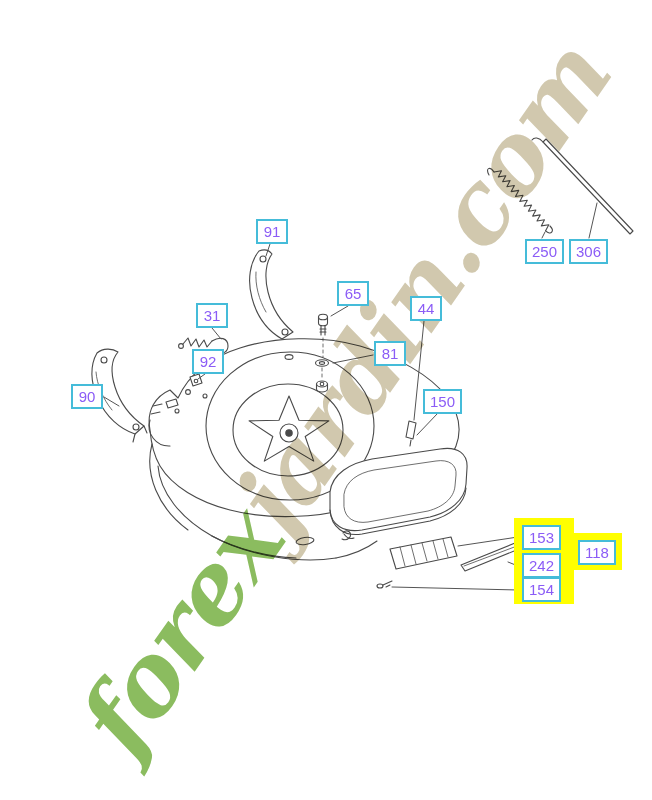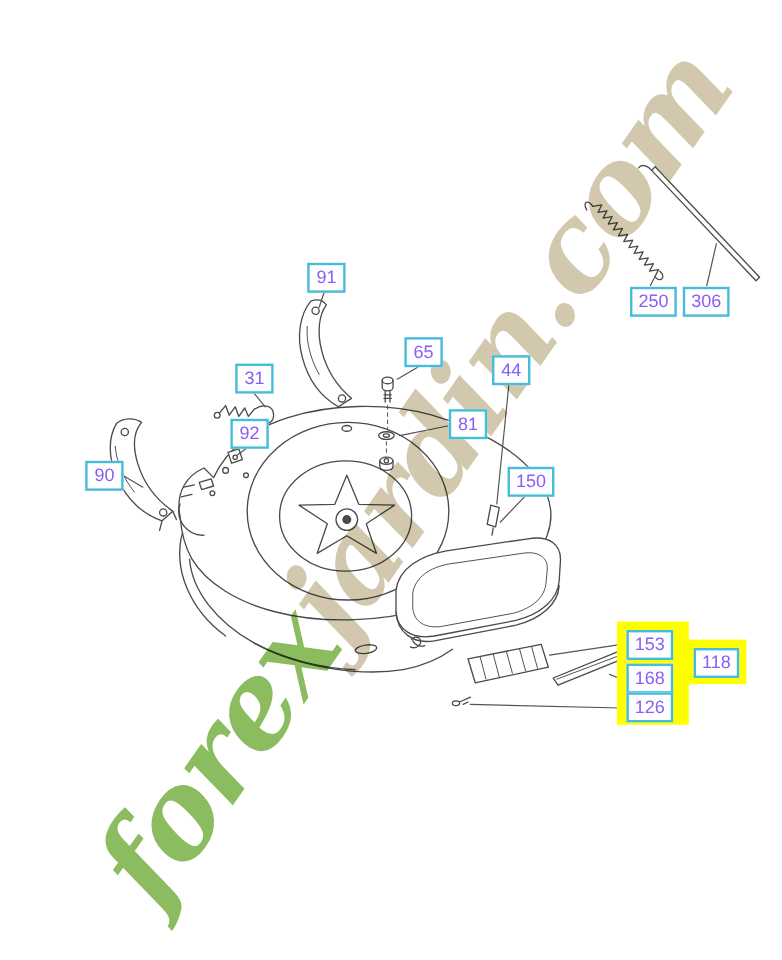--- a/index.html
+++ b/index.html
@@ -148,17 +148,17 @@
   <div class="callout" style="left:256px;top:219px">91</div>
   <div class="callout" style="left:196px;top:303px">31</div>
   <div class="callout" style="left:192px;top:349px">92</div>
   <div class="callout" style="left:337px;top:281px">65</div>
   <div class="callout" style="left:374px;top:341px">81</div>
   <div class="callout" style="left:410px;top:296px">44</div>
   <div class="callout" style="left:423px;top:389px">150</div>
   <div class="callout" style="left:525px;top:239px">250</div>
   <div class="callout" style="left:569px;top:239px">306</div>
   <div class="callout" style="left:522px;top:525px">153</div>
-  <div class="callout" style="left:522px;top:553px">168</div>
-  <div class="callout" style="left:522px;top:577px">126</div>
+  <div class="callout" style="left:522px;top:553px">242</div>
+  <div class="callout" style="left:522px;top:577px">154</div>
   <div class="callout" style="left:578px;top:540px">118</div>
 
 </div>
 
 </body></html>

